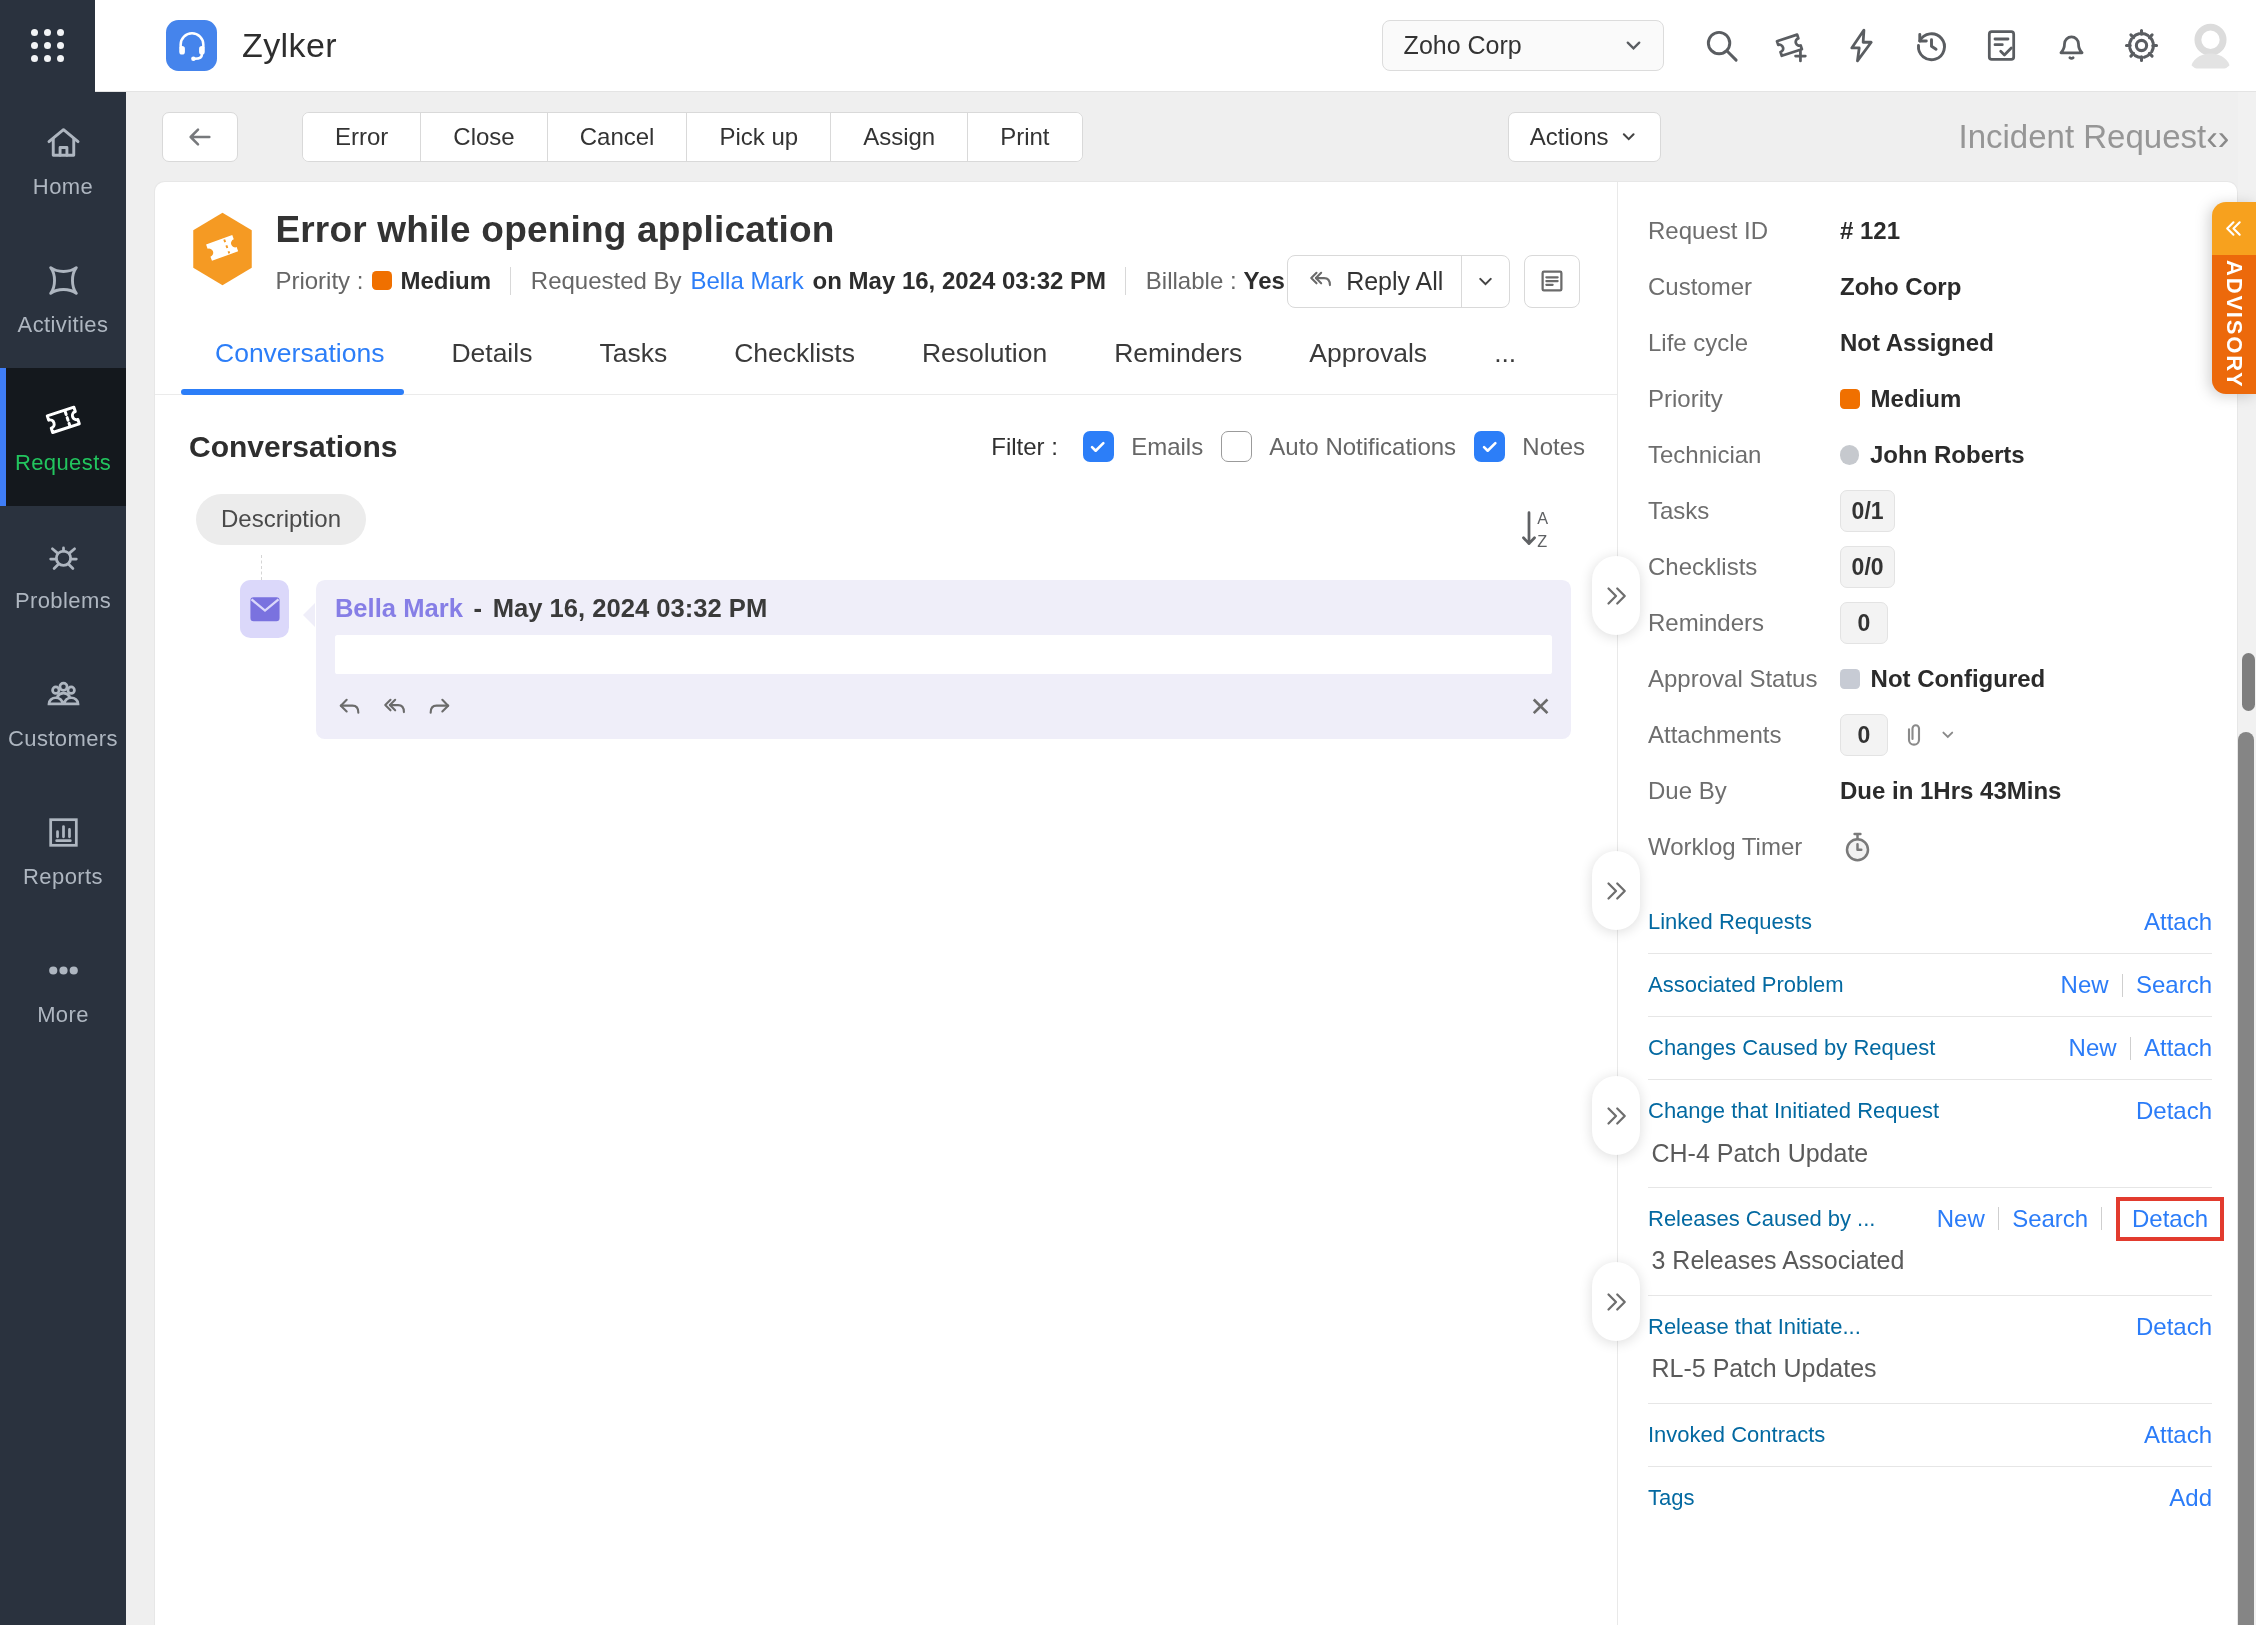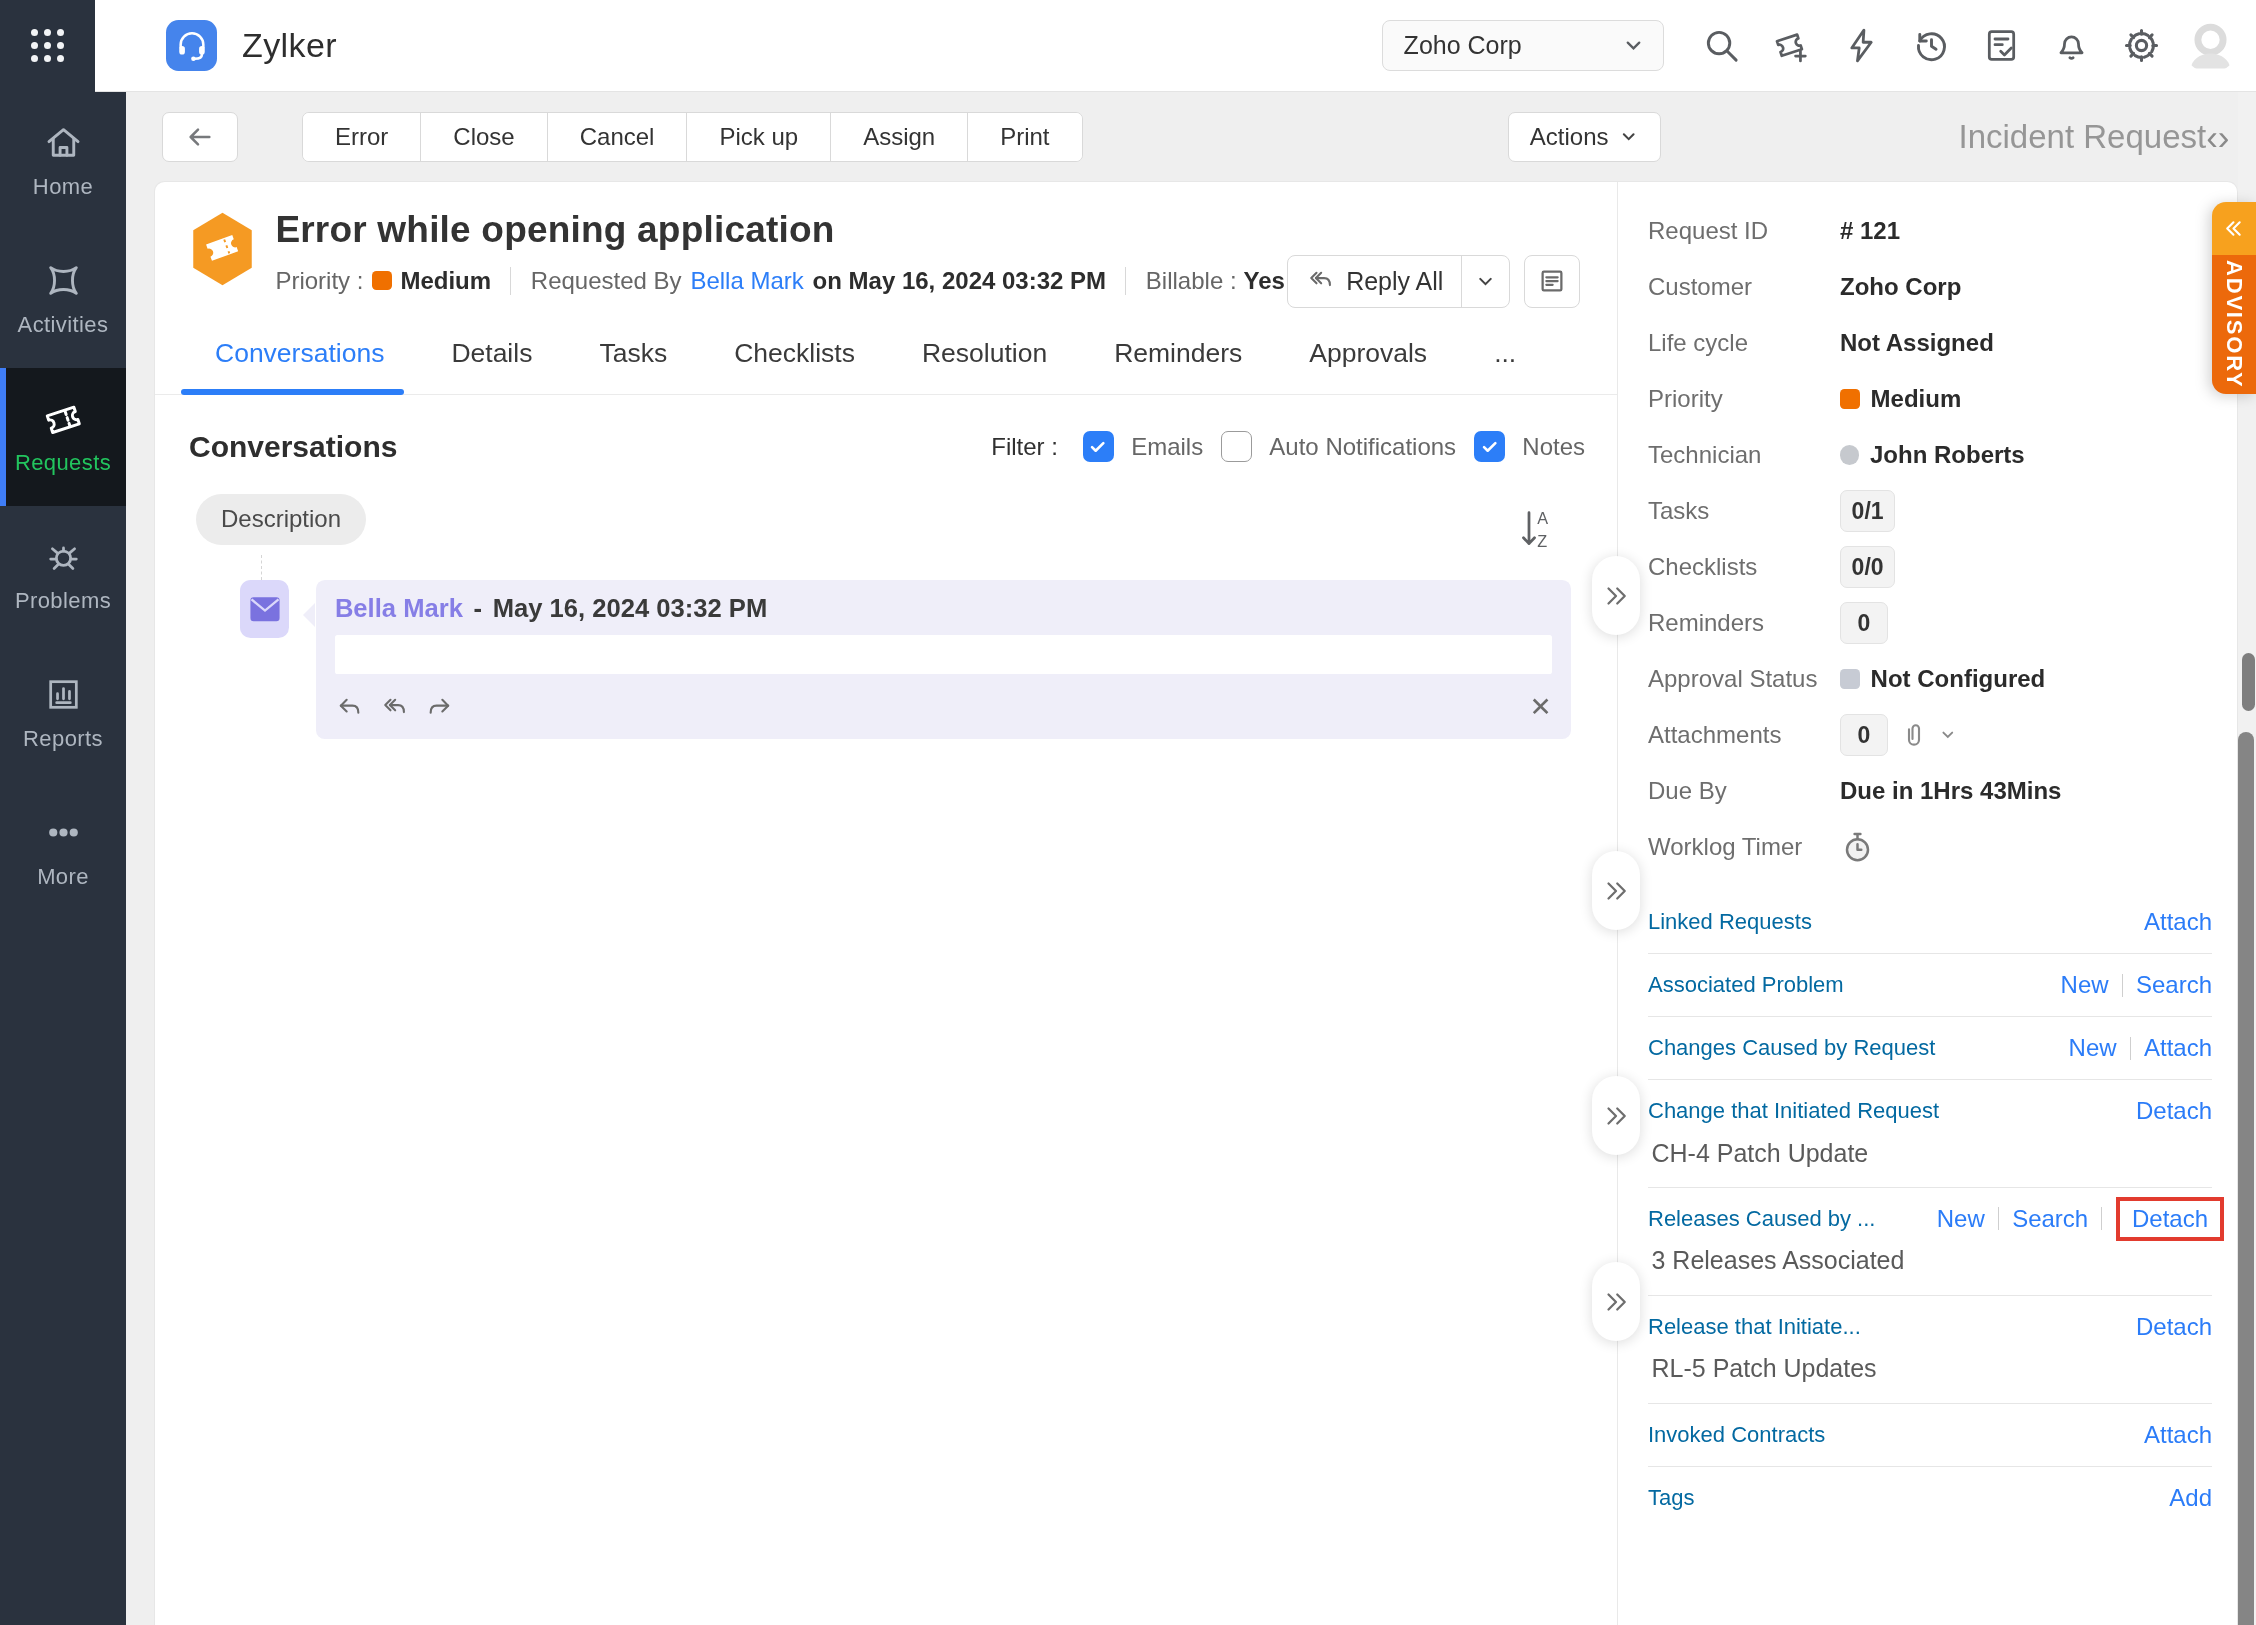--- a/index.html
+++ b/index.html
@@ -258,20 +258,30 @@
   </div>
   <div class="nav-item">
     <svg width="41" height="41" viewBox="0 0 24 24" fill="none" stroke-width="1.6" stroke-linecap="round">
         <circle cx="12" cy="13" r="4.2"></circle>
         <path d="M12 8.8 V7 M8.5 10 L5.5 7.5 M15.5 10 L18.5 7.5 M7.8 13.5 H4.5 M16.2 13.5 H19.5 M9 16.5 L6.5 19 M15 16.5 L17.5 19"></path>
       </svg>
     <span class="lbl">Problems</span>
   </div>
   <div class="nav-item">
     <svg width="41" height="41" viewBox="0 0 24 24" fill="none" stroke-width="1.6" stroke-linecap="round">
+        <circle cx="7.5" cy="9.5" r="1.9"></circle>
+        <circle cx="16.5" cy="9.5" r="1.9"></circle>
+        <circle cx="12" cy="7.5" r="2.1"></circle>
+        <path d="M3.5 17.5 a4 3.6 0 0 1 8 0 Z M12.5 17.5 a4 3.6 0 0 1 8 0 Z"></path>
+        <path d="M8.5 13.2 a4 3.8 0 0 1 7 0"></path>
+      </svg>
+    <span class="lbl">Customers</span>
+  </div>
+  <div class="nav-item">
+    <svg width="41" height="41" viewBox="0 0 24 24" fill="none" stroke-width="1.6" stroke-linecap="round">
         <rect x="4.5" y="4.5" width="15" height="15"></rect>
         <path d="M8.5 14.5 v-3 M12 14.5 v-6 M15.5 14.5 v-4.3 M8 16.8 h8"></path>
       </svg>
     <span class="lbl">Reports</span>
   </div>
   <div class="nav-item">
     <svg width="41" height="41" viewBox="0 0 24 24" fill="#AEB6C0" stroke="none">
         <circle cx="6" cy="12" r="1.9"></circle>
         <circle cx="12" cy="12" r="1.9"></circle>
         <circle cx="18" cy="12" r="1.9"></circle>

